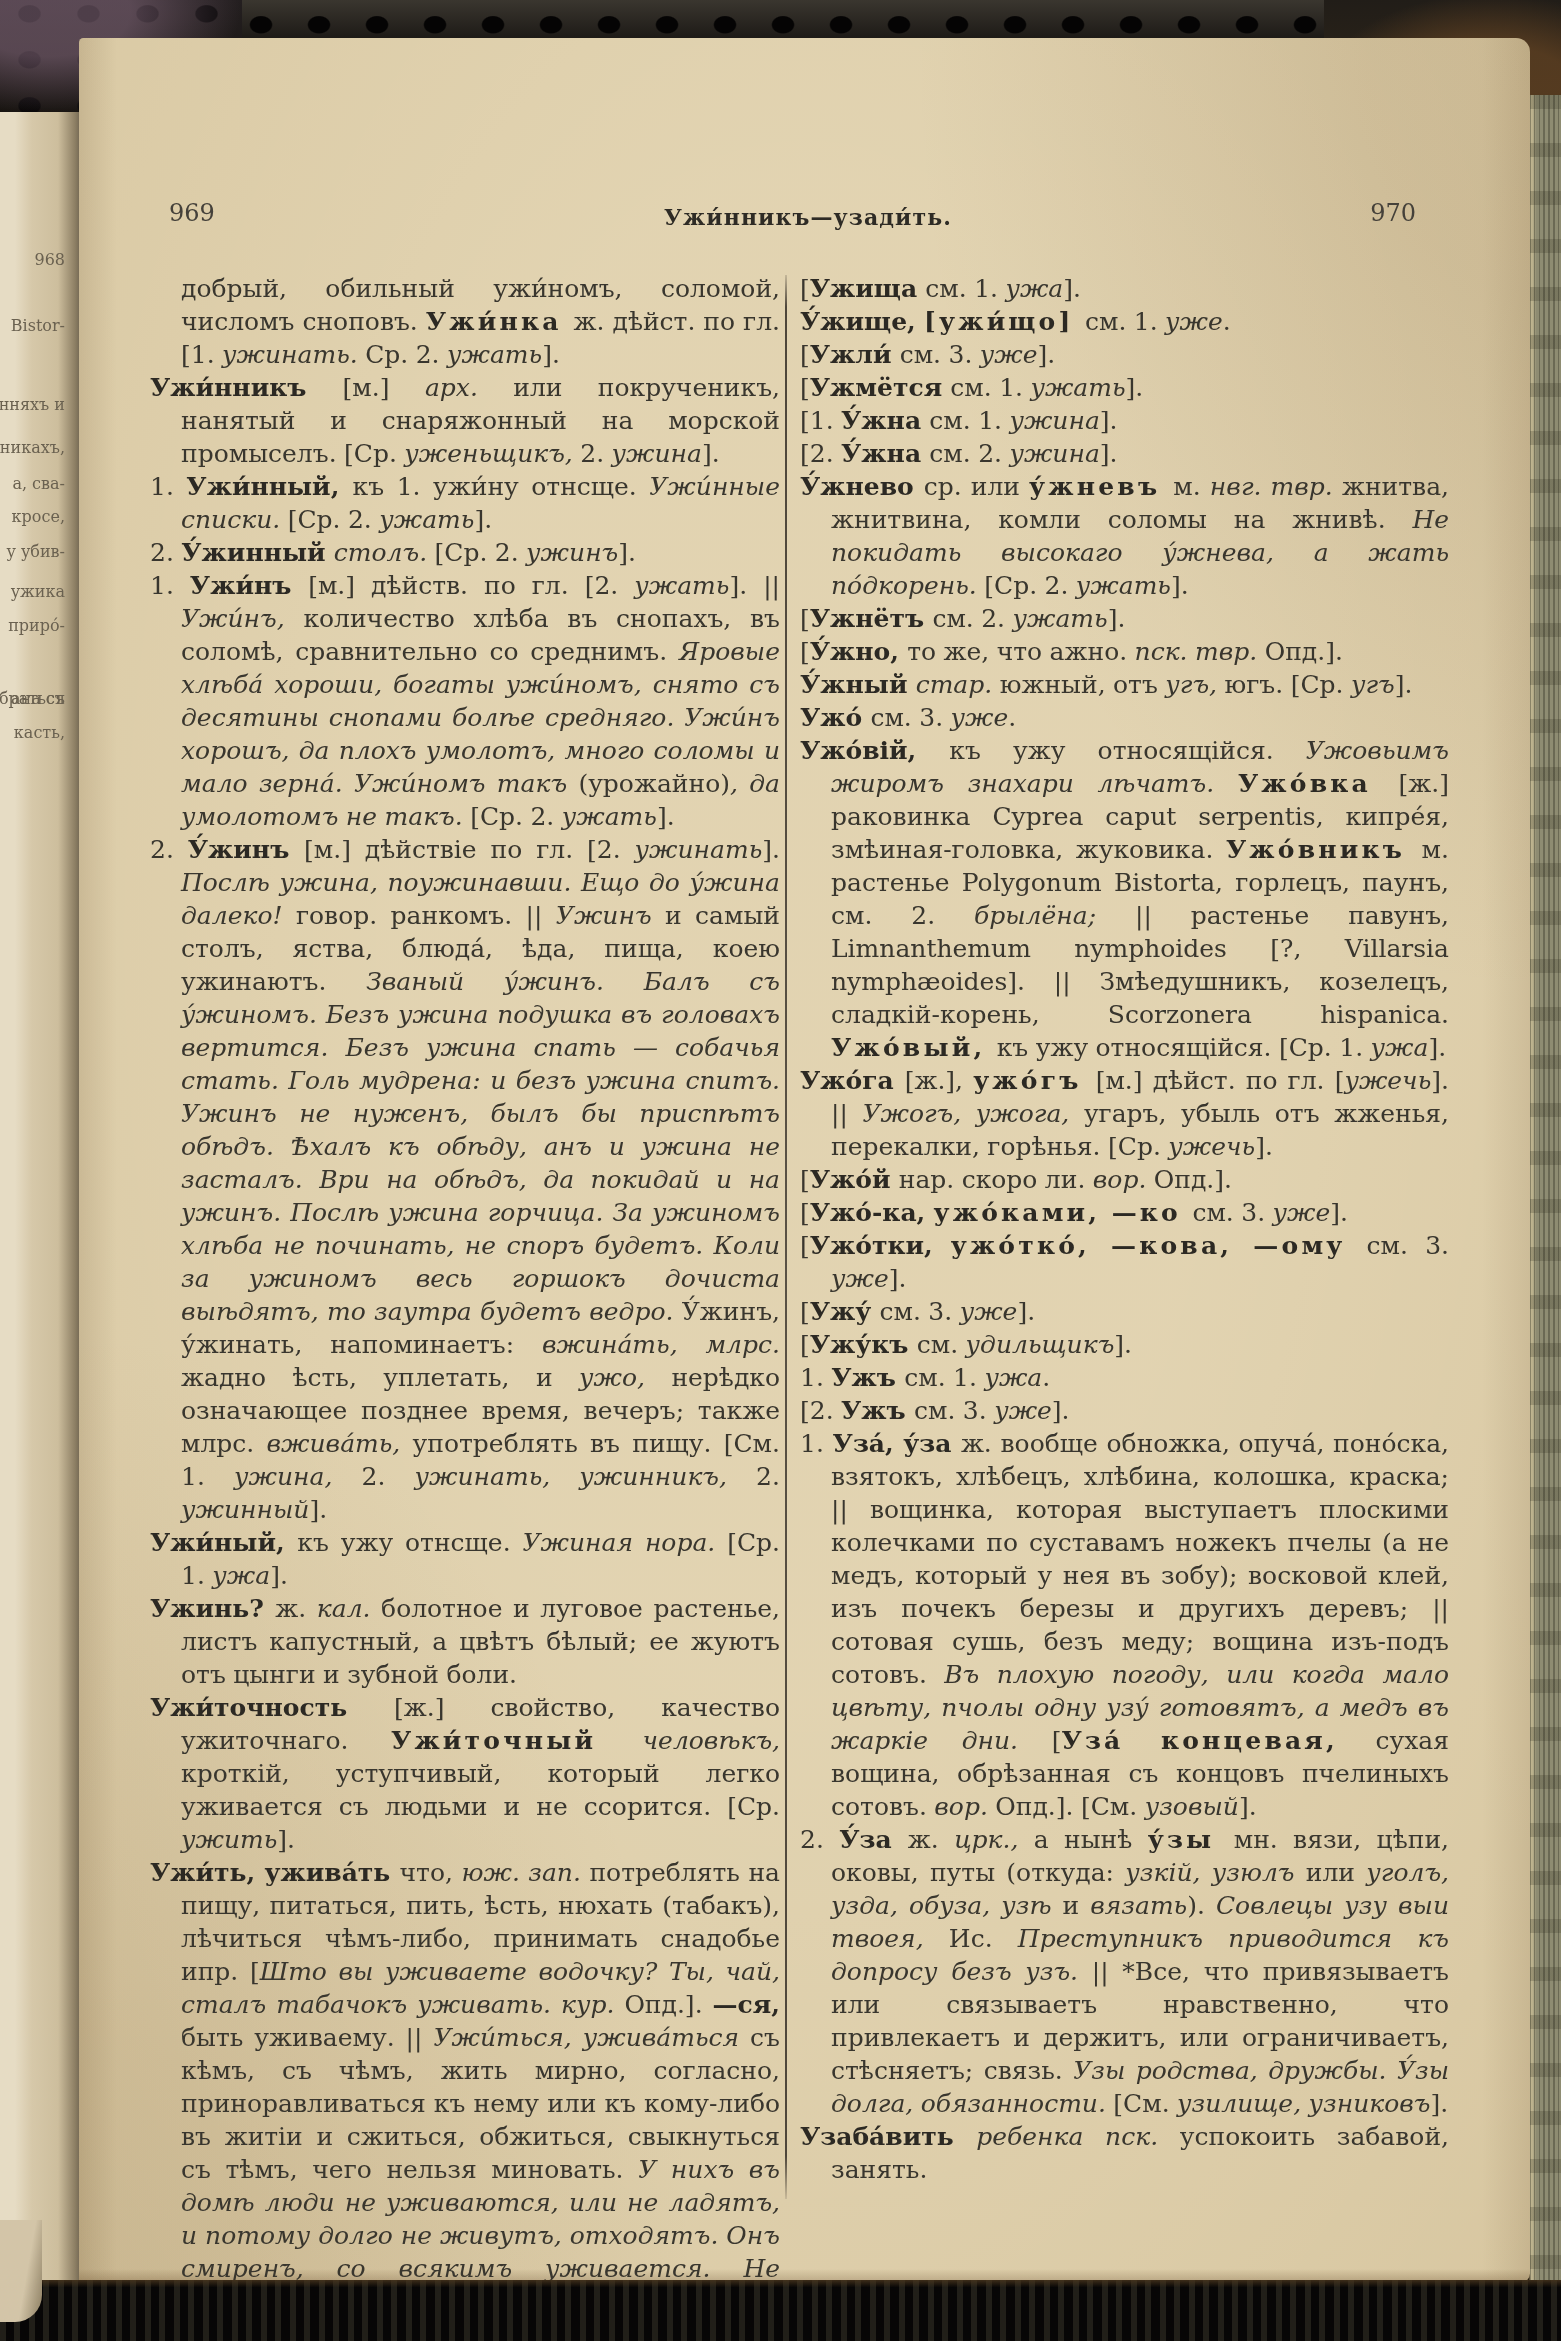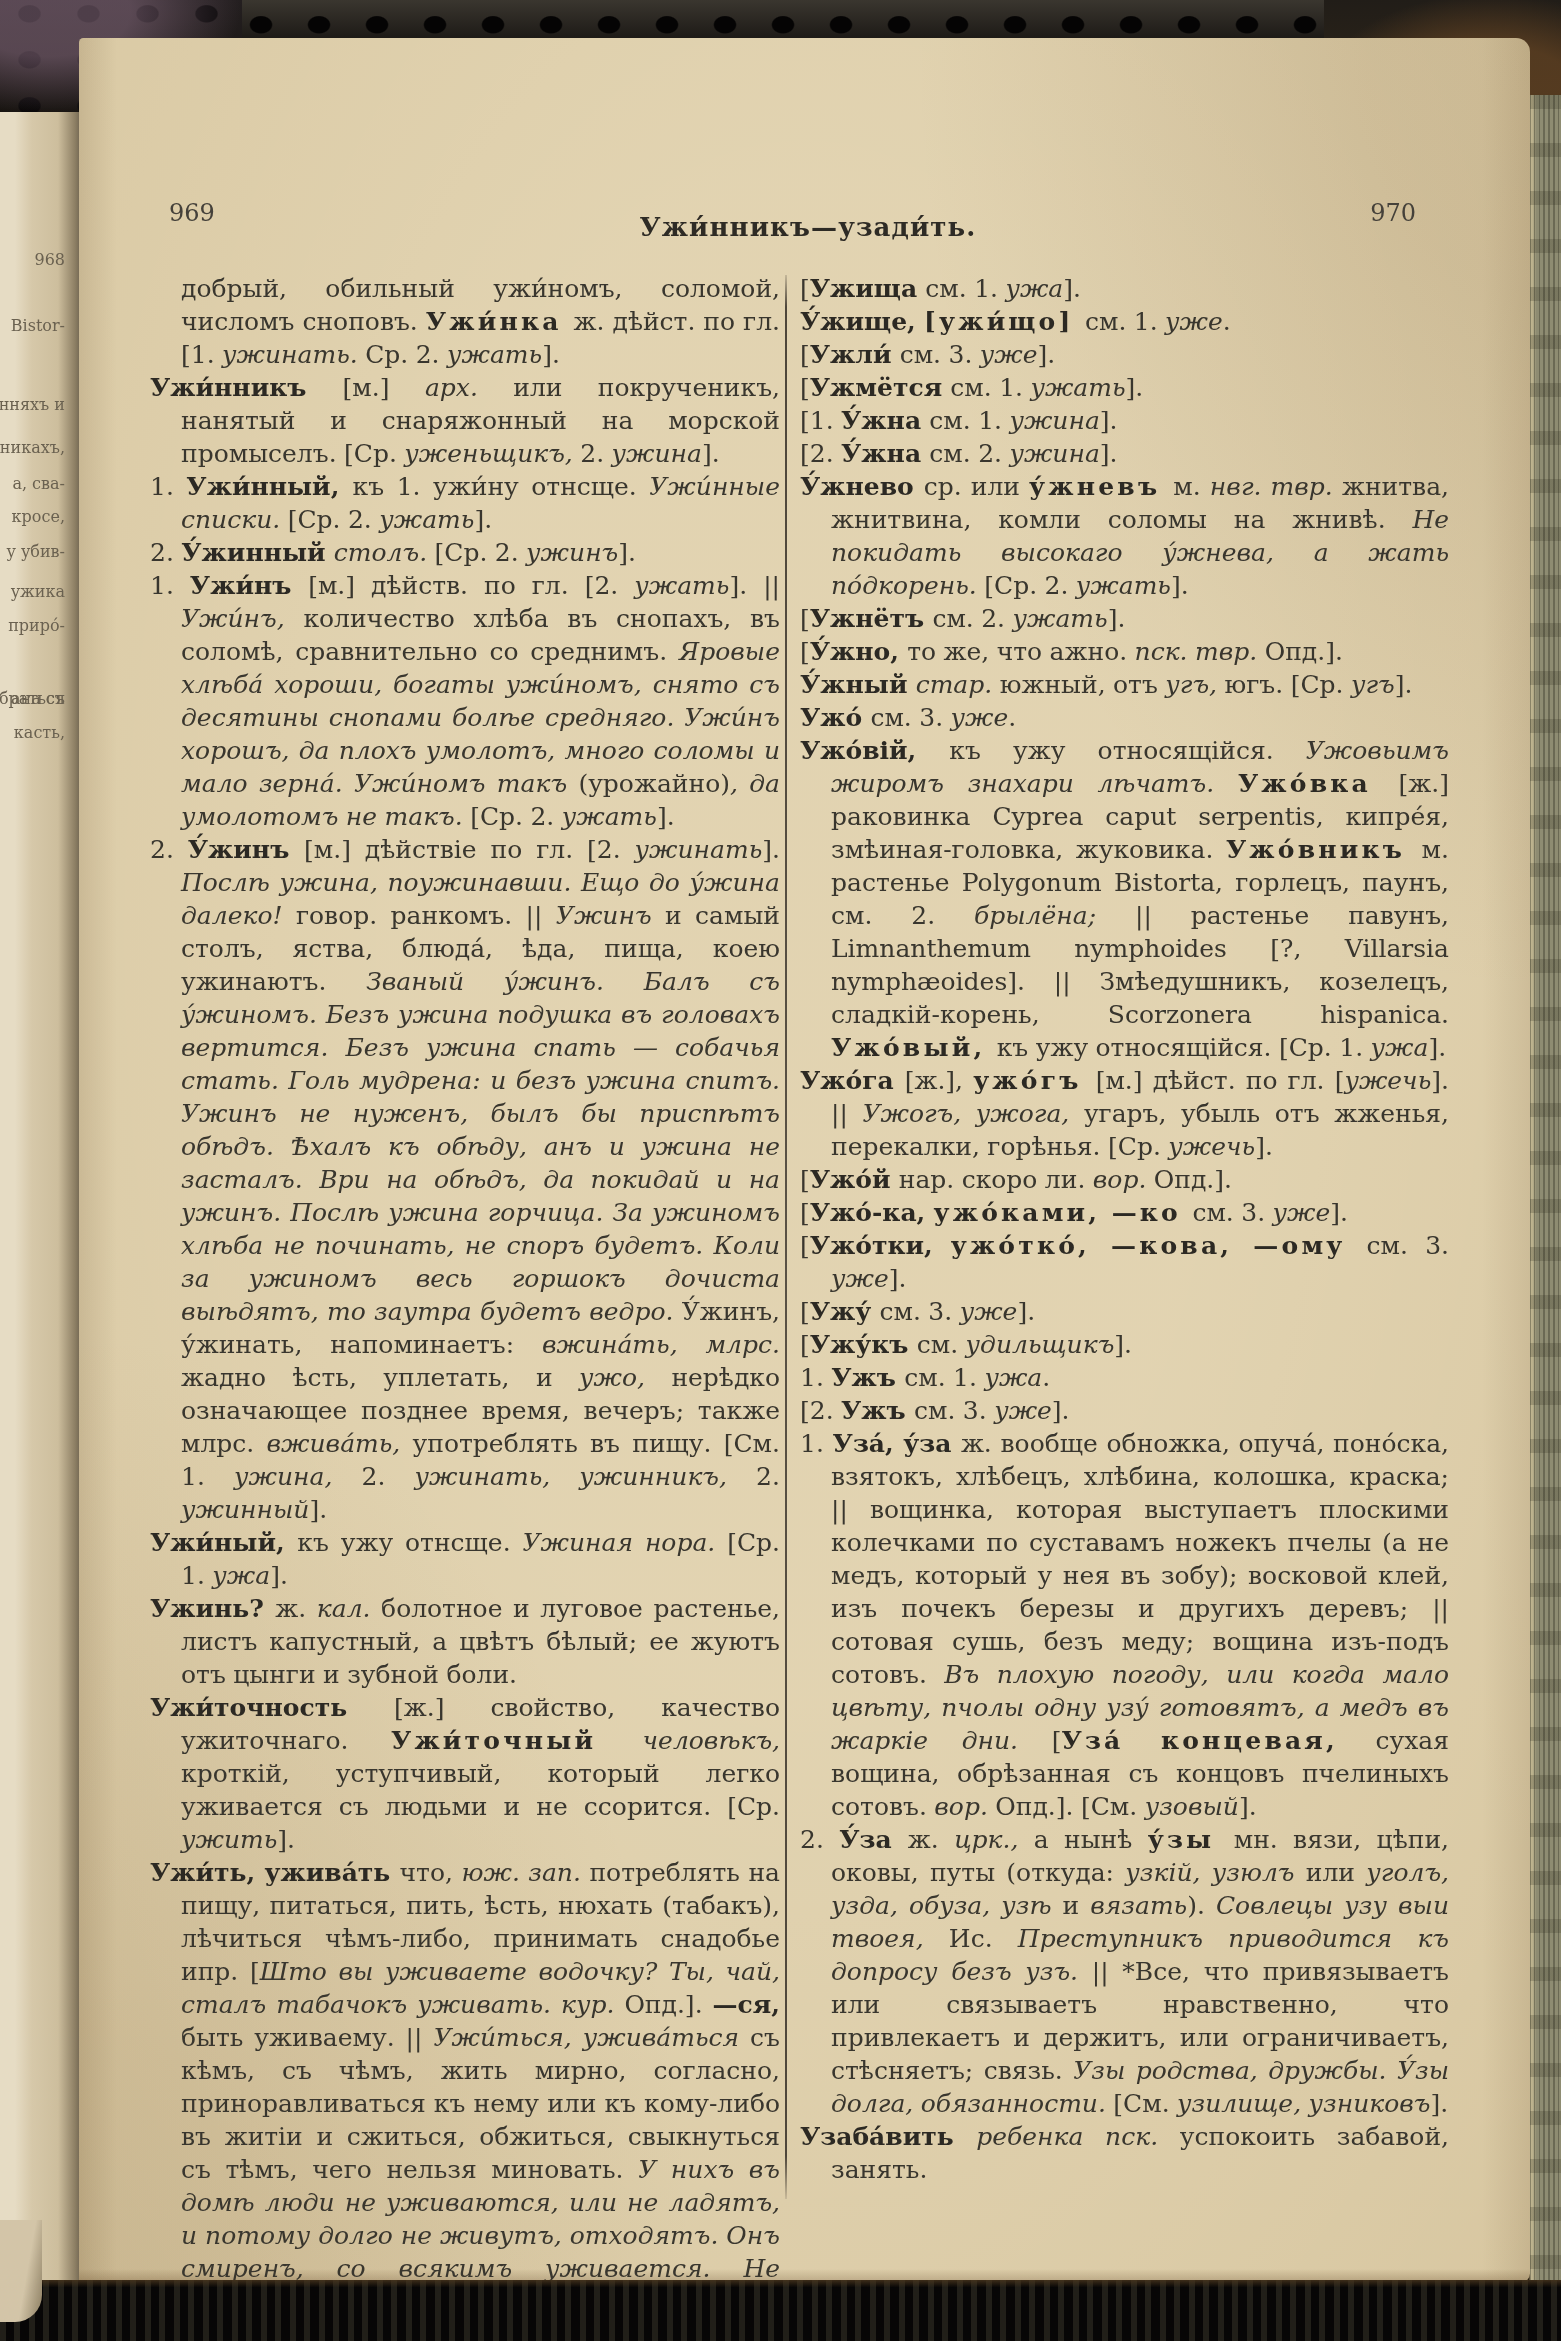--- a/index.html
+++ b/index.html
@@ -73,22 +73,22 @@
       linear-gradient(270deg, rgba(120,96,60,.18) 0, rgba(0,0,0,0) 48px),
       linear-gradient(0deg, rgba(96,70,38,.35) 0, rgba(0,0,0,0) 14px);
     border-radius:4.3px 14px 9.7px 3.2px;
     box-shadow:0 5.4px 0 rgba(58,42,22,.6);
     color:#37342c;
   }
   .pagenum{position:absolute;top:161px;font-size:24px;color:#45413a;}
   .pagenum.left{left:90px;}
   .pagenum.right{right:114px;}
   .running-head{
-    position:absolute;top:174px;left:225px;width:1008px;
-    text-align:center;font-size:26px;font-weight:bold;letter-spacing:1.1px;color:#2e2b25;
+    position:absolute;top:166px;left:225px;width:1008px;
+    text-align:center;font-size:22px;font-weight:bold;letter-spacing:1.1px;color:#2e2b25;
   }
   .column{
     position:absolute;top:234px;
     font-size:25px;line-height:33px;text-align:justify;
     word-spacing:-0.5px;color:#39362e;
   }
   .col-left{left:71px;width:630px;}
   .col-right{left:721px;width:649px;}
   .column-rule{
     position:absolute;left:706px;top:237px;width:1.6px;height:1924px;

